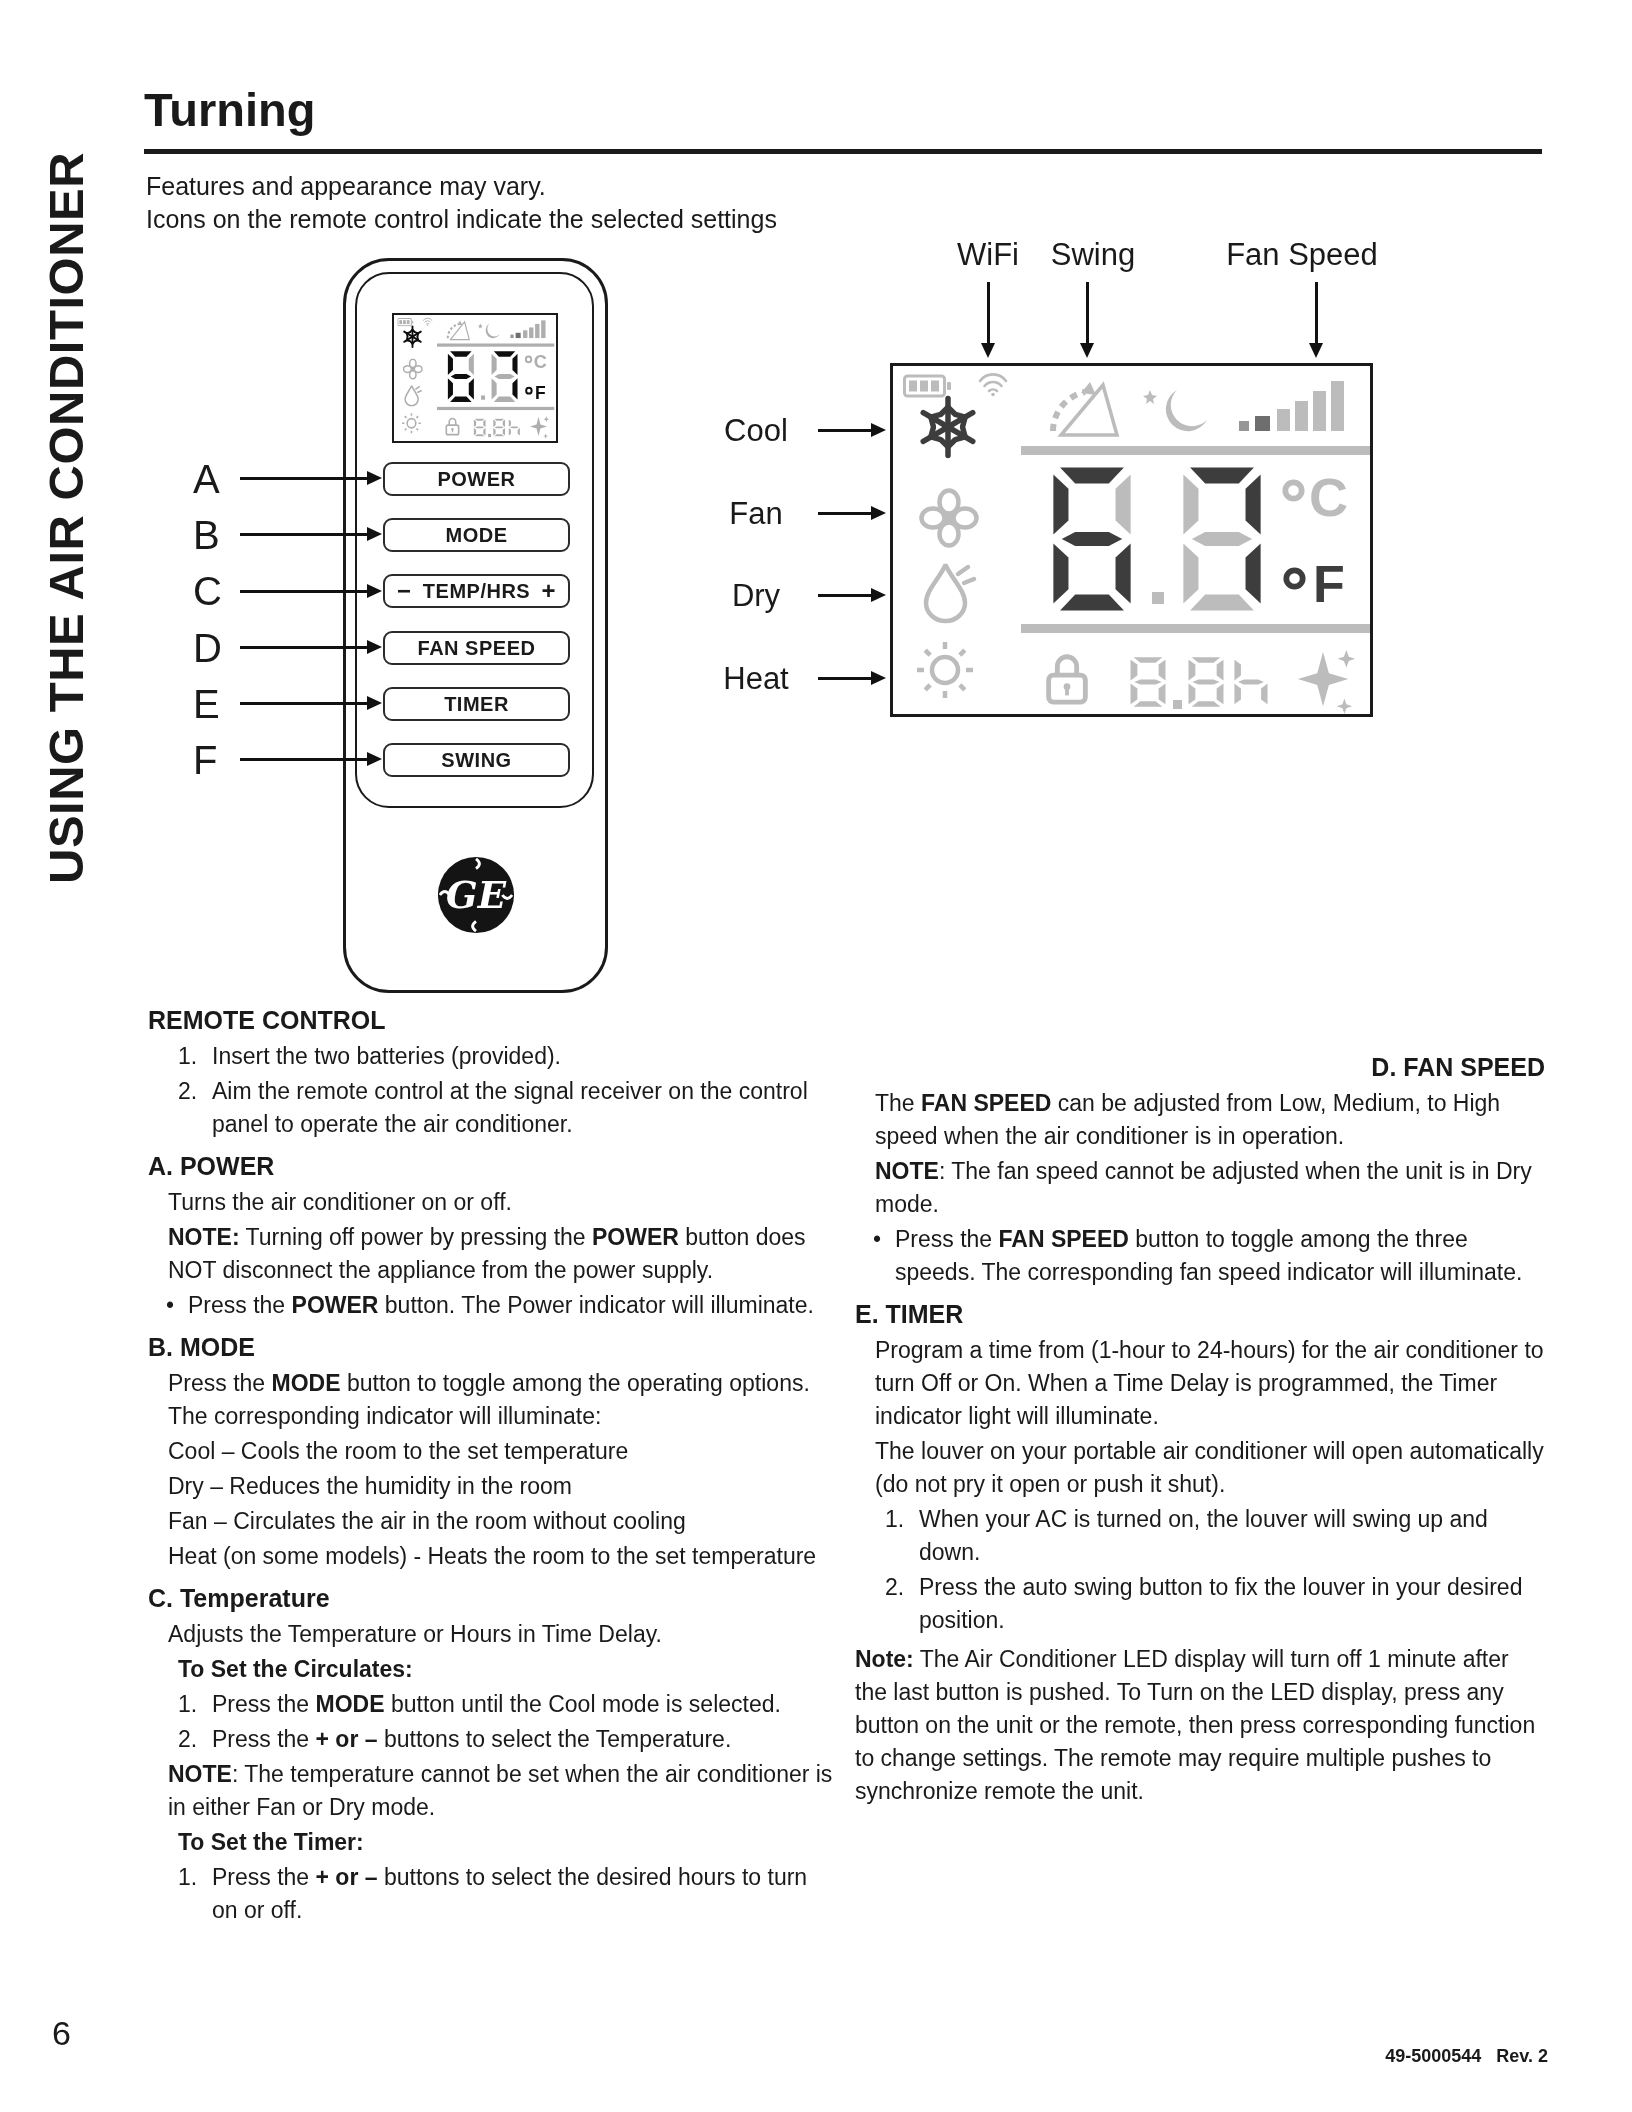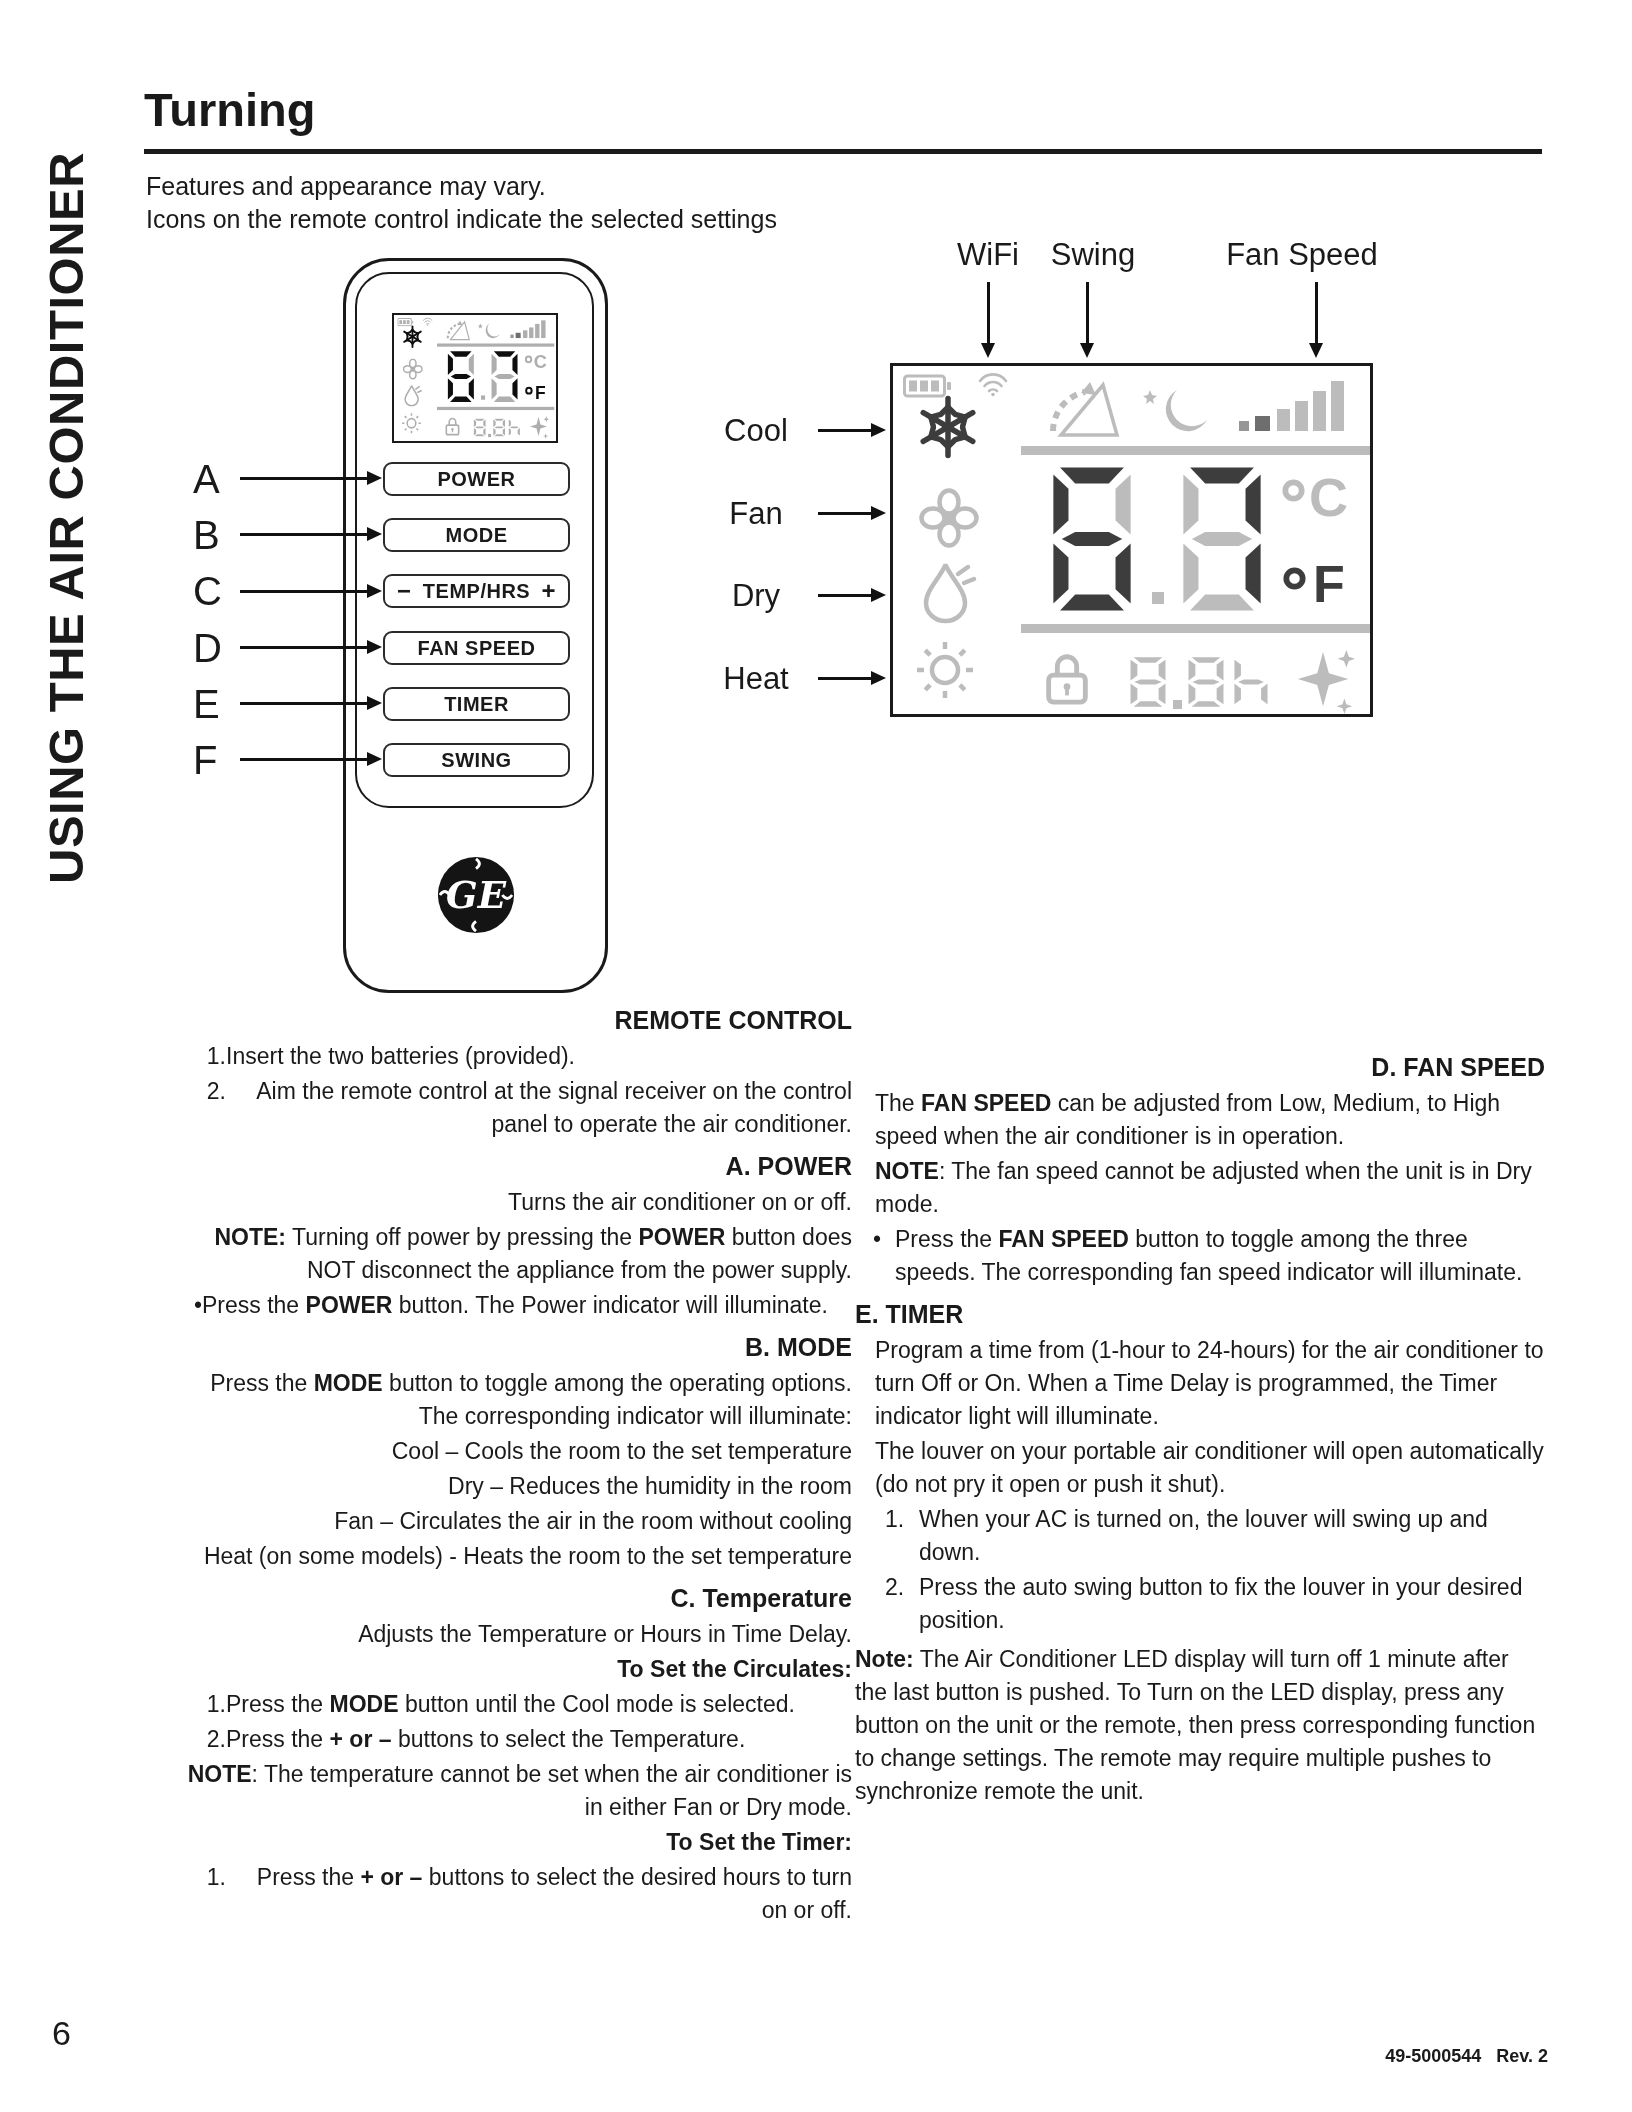--- a/index.html
+++ b/index.html
@@ -76,21 +76,21 @@
   .l-spark{left:400px;top:282px;width:64px;height:66px;}
   .seg-on{fill:var(--act);} .seg-off{fill:var(--inact);}
   .seg-dim{fill:var(--inact);} .seg-hide{fill:transparent;}
 
   
   .panel-top-label{position:absolute;top:237px;font-size:31px;transform:translateX(-50%);white-space:nowrap;}
   .panel-left-label{position:absolute;width:104px;text-align:center;font-size:31px;}
 
   
   .col{position:absolute;width:690px;font-size:23px;line-height:33px;}
-  #col-left{left:162px;top:1004px;text-align:right;}
+  #col-left{left:148px;top:1004px;}
   #col-right{left:855px;top:1004px;}
   .blk{margin:2px 0;}
   .blk-h{font-size:25px;font-weight:bold;margin:9px 0 3px 0;}
   .col .blk-h:first-child{margin-top:0;}
   #col-right .blk-h:first-child{margin-top:47px;text-align:right;}
   .blk-sub{font-weight:bold;margin-left:30px;}
   .blk-p{margin-left:20px;}
   .blk-note{margin-left:20px;}
   .blk-note0{margin-left:0;margin-top:6px;}
   .blk-num{display:flex;margin-left:30px;}

